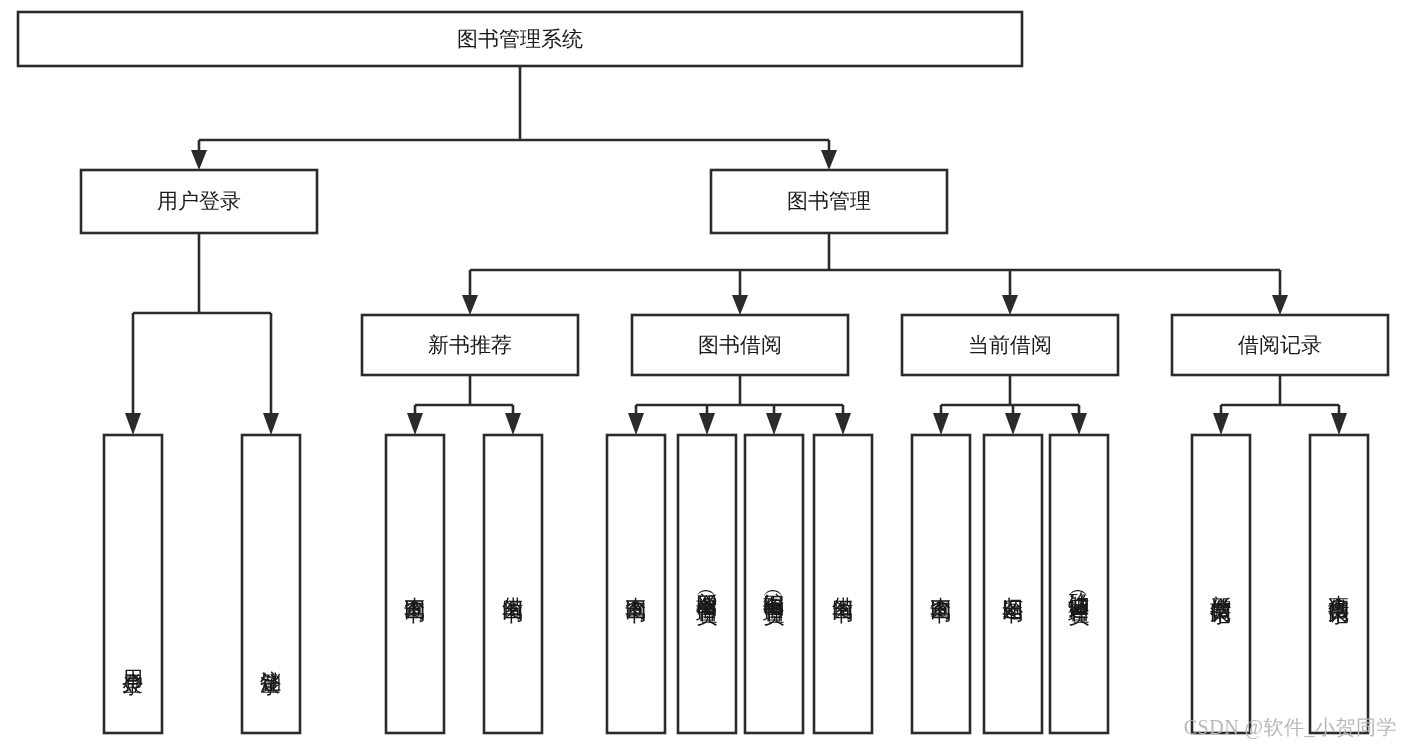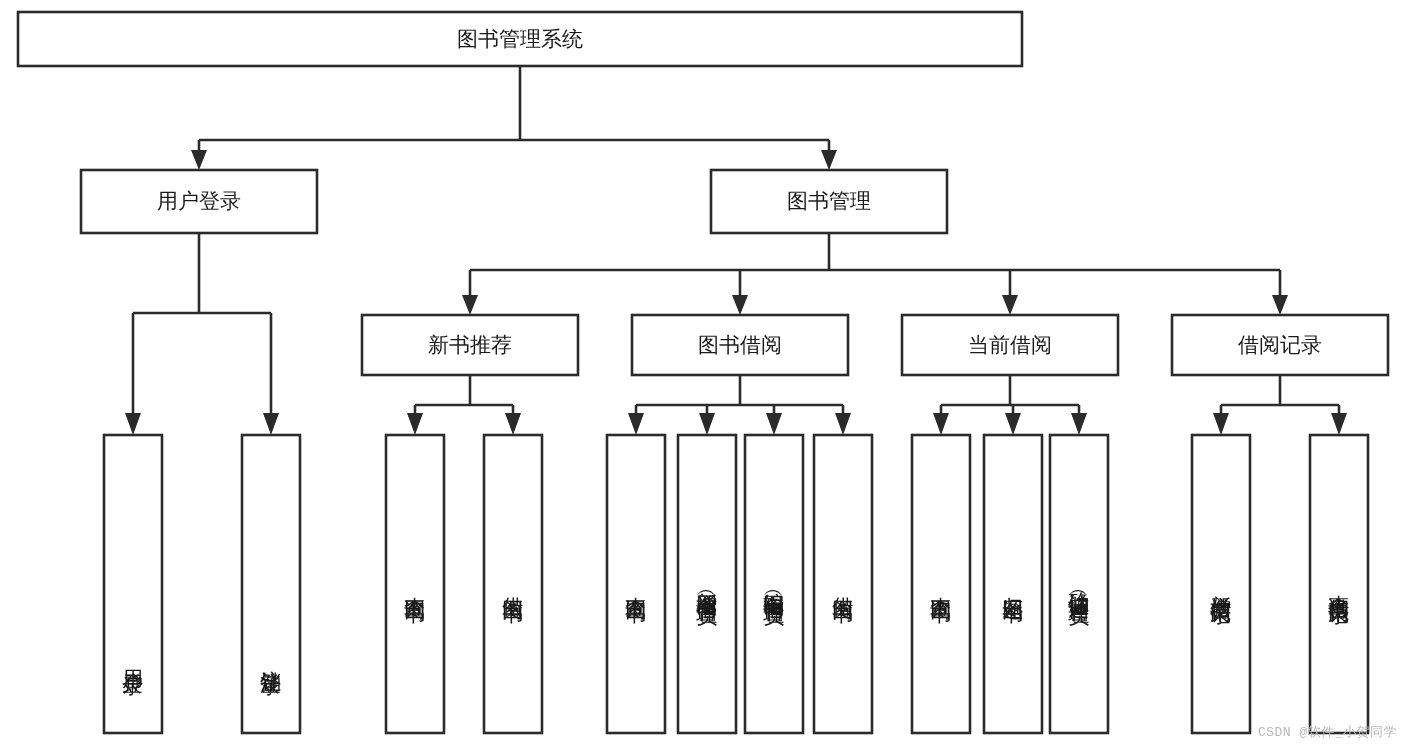--- a/index.html
+++ b/index.html
@@ -70,22 +70,22 @@
     font-size: 21px;
     line-height: 1.32;
     letter-spacing: 2px;
     color: #1a1a1a;
     white-space: nowrap;
   }
   #watermark {
     position: absolute;
     right: 8px;
     bottom: 6px;
-    font-family: Liberation Mono, monospace;
-    font-size: 13px;
+    font-family: Liberation Serif, serif;
+    font-size: 20px;
     color: #b8b8b8;
     letter-spacing: 0.5px;
     white-space: nowrap;
   }
 </style>
 </head>
 <body>
 
 <div id="diagram-root">
 

